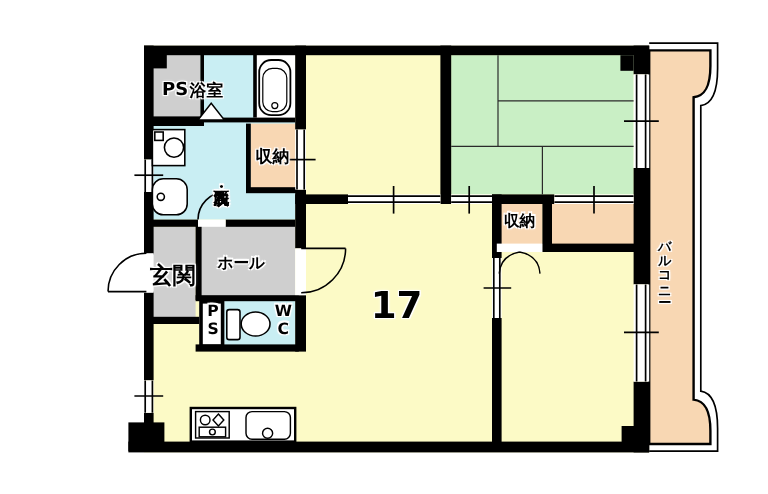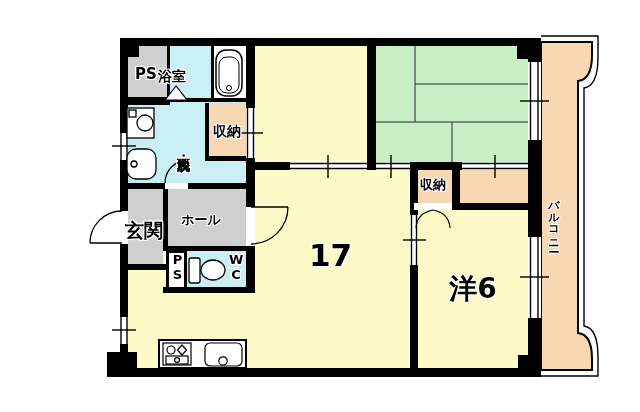--- a/index.html
+++ b/index.html
@@ -188,16 +188,15 @@
   <div class="lbl vert" style="left:177px;top:106px;height:84px;font-size:13px;">洗面・脱衣</div>
   <div class="lbl" style="left:206px;top:124px;width:42px;font-size:14px;">収納</div>
   <div class="lbl" style="left:121px;top:220px;width:46px;font-size:19px;">玄関</div>
   <div class="lbl" style="left:168px;top:213px;width:66px;font-size:13px;">ホール</div>
   <div class="lbl stack" style="left:171px;top:253px;width:13px;font-size:13px;">PS</div>
   <div class="lbl stack" style="left:229px;top:253px;width:14px;font-size:13px;">WC</div>
   <div class="lbl" style="left:268px;top:238px;width:125px;font-size:31px;">
     <div>17</div>
   </div>
   <div class="lbl" style="left:412px;top:178px;width:42px;font-size:13px;">収納</div>
-  <div class="lbl" style="left:416px;top:274px;width:114px;font-size:28px;">洋6</div>
   <div class="lbl vert" style="left:548px;top:176px;height:88px;font-size:11px;letter-spacing:1px;">バルコニー</div>
 
 </div>
 
 </body></html>

